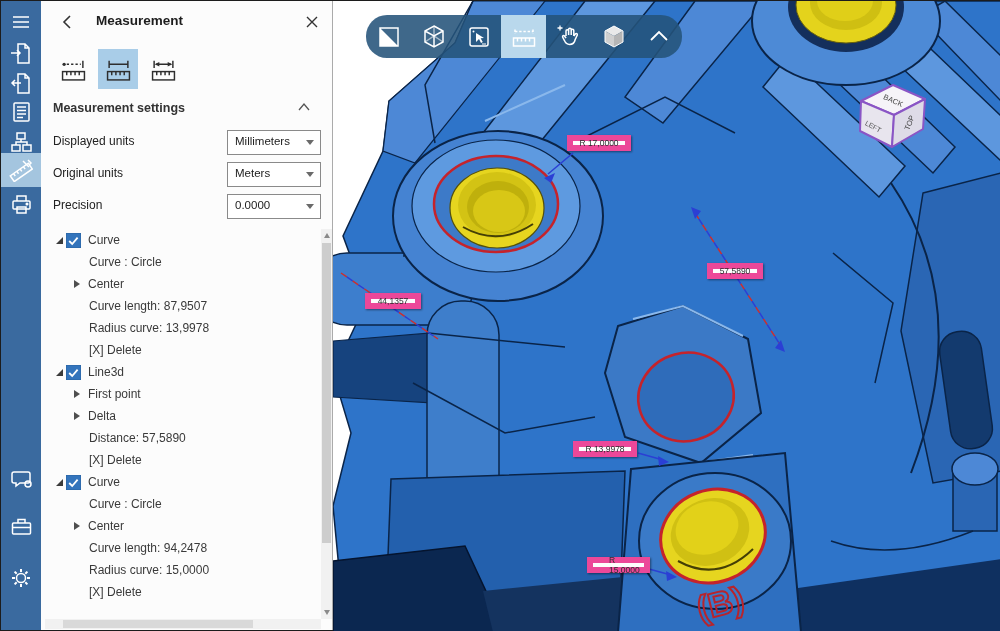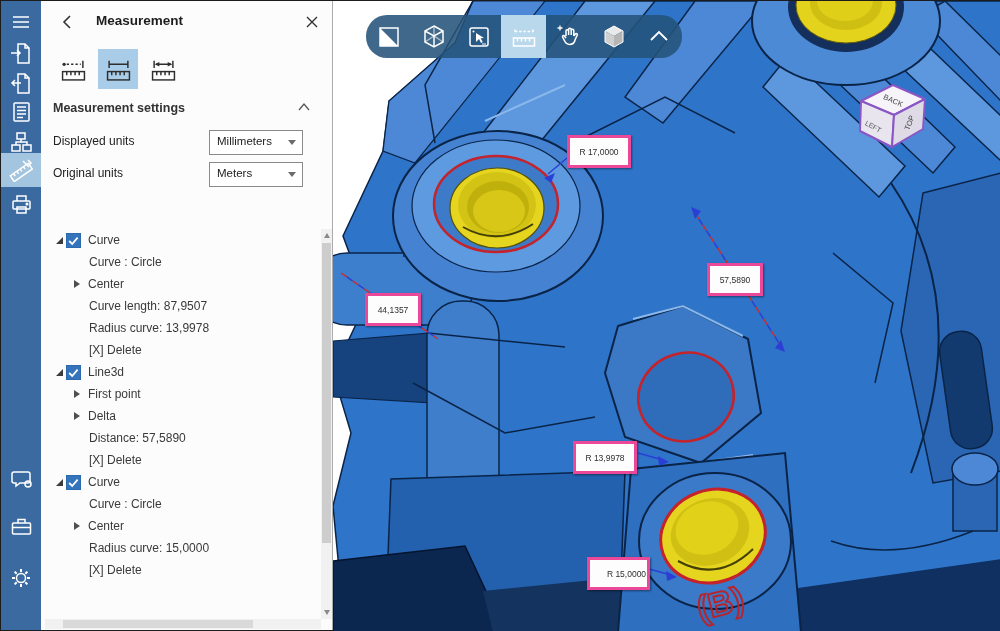--- a/index.html
+++ b/index.html
@@ -23,21 +23,21 @@
   .modes { position:absolute; left:12px; top:48px; display:flex; gap:5px; }
   .mode-btn { width:40px; height:40px; display:flex; align-items:center; justify-content:center; cursor:pointer; }
   .mode-btn.selected { background:#a9cde8; }
   .mode-btn svg { stroke:#2e2e2e; fill:none; stroke-width:1.4; }
 
   .sect-head { position:absolute; left:12px; top:100px; width:268px; font-size:12.5px; color:#333;font-weight:bold; }
   .sect-chev { position:absolute; right:10px; top:1px; }
 
   .set-row { position:absolute; left:12px; width:268px; height:23px; }
   .set-label { position:absolute; left:0; top:4px; font-size:12px; color:#222; }
-  .combo { position:absolute; left:156px; top:0; width:94px; height:25px; border:1px solid #8a8a8a; background:#fff; cursor:pointer; }
+  .combo { position:absolute; left:174px; top:0; width:94px; height:25px; border:1px solid #8a8a8a; background:#fff; cursor:pointer; }
   .combo-val { position:absolute; left:7px; top:4px; font-size:11.5px; color:#222; }
   .combo-arrow { position:absolute; right:6px; top:9px; width:0; height:0; border-left:4px solid transparent; border-right:4px solid transparent; border-top:5px solid #6a6a6a; }
 
   #tree { position:absolute; left:12px; top:228px; width:266px; height:390px; overflow:hidden; }
   .trow { display:flex; align-items:center; height:22px; font-size:12px; color:#3a3a3a; cursor:default; white-space:nowrap; }
   .tri-exp { width:0; height:0; border-bottom:7px solid #3c3c3c; border-left:7px solid transparent; margin-left:3px; margin-right:3px; }
   .tri-col { width:0; height:0; border-left:6px solid #4f4f4f; border-top:4px solid transparent; border-bottom:4px solid transparent; margin-left:21px; margin-right:8px; }
   .cbx { width:15px; height:15px; margin-right:7px; flex:0 0 15px; }
   .trow.plain .lbl, .trow.del .lbl { padding-left:36px; }
 
@@ -50,21 +50,21 @@
   .hscroll { position:absolute; left:4px; top:618px; width:276px; height:10px; background:#f1f1f1; }
   .hthumb { position:absolute; left:18px; top:1px; width:190px; height:8px; background:#d9d9d9; cursor:pointer; }
 
   
   #viewport { position:absolute; left:332px; top:0; width:668px; height:631px; background:#fff; }
   #vp-toolbar { position:absolute; left:365px; top:14px; width:316px; height:43px; background:rgba(36,83,122,0.88); border-radius:21px; display:flex; overflow:hidden; z-index:20; }
   .vt-btn { width:45px; height:43px; display:flex; align-items:center; justify-content:center; cursor:pointer; }
   .vt-btn.selected { background:#b9d8ec; }
   .vt-btn svg { stroke:#fff; fill:none; stroke-width:1.5; }
 
-  .mlabel { position:absolute; height:33px; background:#fdfdfd; border:3px solid #ec4899; box-shadow:1px 1px 2px rgba(0,0,0,.45); font-size:8.5px; color:#2e2e2e; display:flex; align-items:center; justify-content:center; z-index:15; }
+  .mlabel { position:absolute; height:16px; background:#fdfdfd; border:6px solid #ec4899; box-shadow:1px 1px 2px rgba(0,0,0,.45); font-size:8.5px; color:#2e2e2e; display:flex; align-items:center; justify-content:center; z-index:15; }
 </style>
 </head>
 <body>
 
 <div id="app">
 
   <div id="sidebar">
     <div class="side-slot" style="top:4px">
       <svg width="22" height="22">
           <path d="M3 6 h16 M3 11 h16 M3 16 h16"></path>
@@ -187,20 +187,27 @@
         <span class="combo-arrow"></span>
       </div>
     </div>
     <div class="set-row" style="top:161px">
       <span class="set-label">Original units</span>
       <div class="combo">
         <span class="combo-val">Meters</span>
         <span class="combo-arrow"></span>
       </div>
     </div>
+    <div class="set-row" style="top:193px">
+      <span class="set-label">Precision</span>
+      <div class="combo">
+        <span class="combo-val">0.0000</span>
+        <span class="combo-arrow"></span>
+      </div>
+    </div>
 
     <div id="tree">
         <div class="trow parent">
           <span class="tri-exp"></span>
           <svg class="cbx" viewBox="0 0 15 15">
             <rect width="15" height="15" fill="#3374bc" stroke="#2a62a0"></rect>
             <path d="M3.2 8 l3 3 l5.4 -6.4" stroke="#fff" stroke-width="1.8" fill="none"></path>
           </svg>
           <span class="lbl">Curve</span>
         </div>
@@ -249,20 +256,23 @@
             <path d="M3.2 8 l3 3 l5.4 -6.4" stroke="#fff" stroke-width="1.8" fill="none"></path>
           </svg>
           <span class="lbl">Curve</span>
         </div>
         <div class="trow plain">
           <span class="lbl">Curve : Circle</span>
         </div>
         <div class="trow child">
           <span class="tri-col"></span>
           <span class="lbl">Center</span>
+        </div>
+        <div class="trow plain">
+          <span class="lbl">Curve length: 94,2478</span>
         </div>
         <div class="trow plain">
           <span class="lbl">Radius curve: 15,0000</span>
         </div>
         <div class="trow del">
           <span class="lbl">[X] Delete</span>
         </div>
       </div>
 
     <div class="vscroll">

